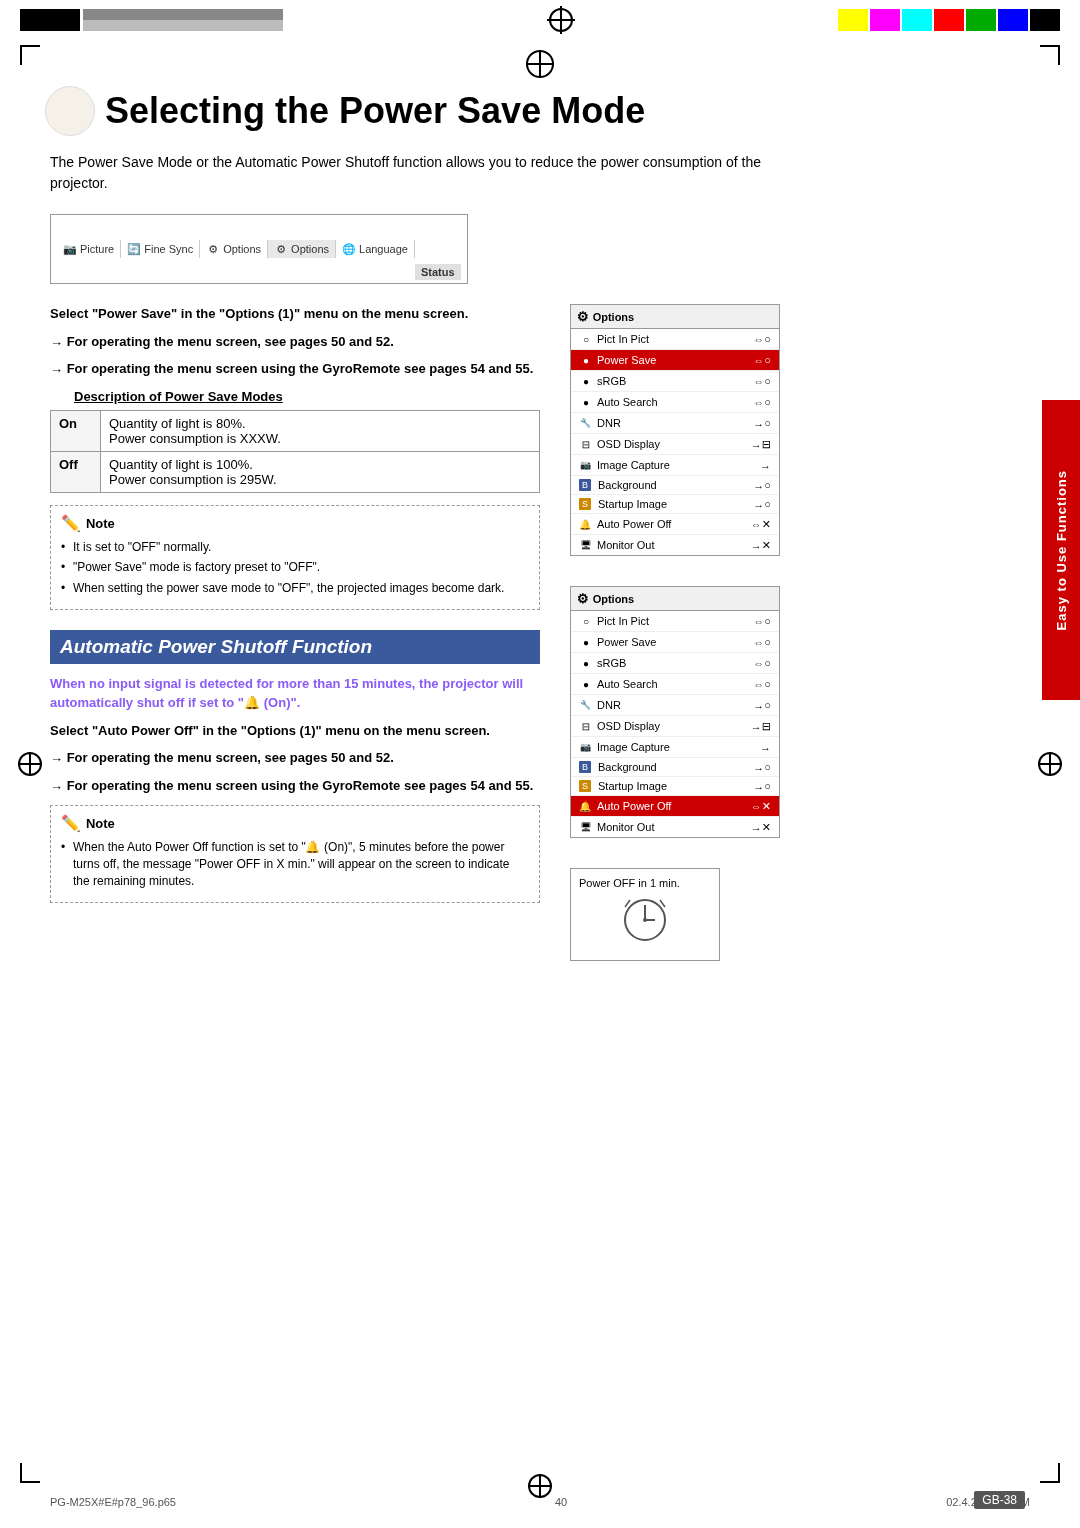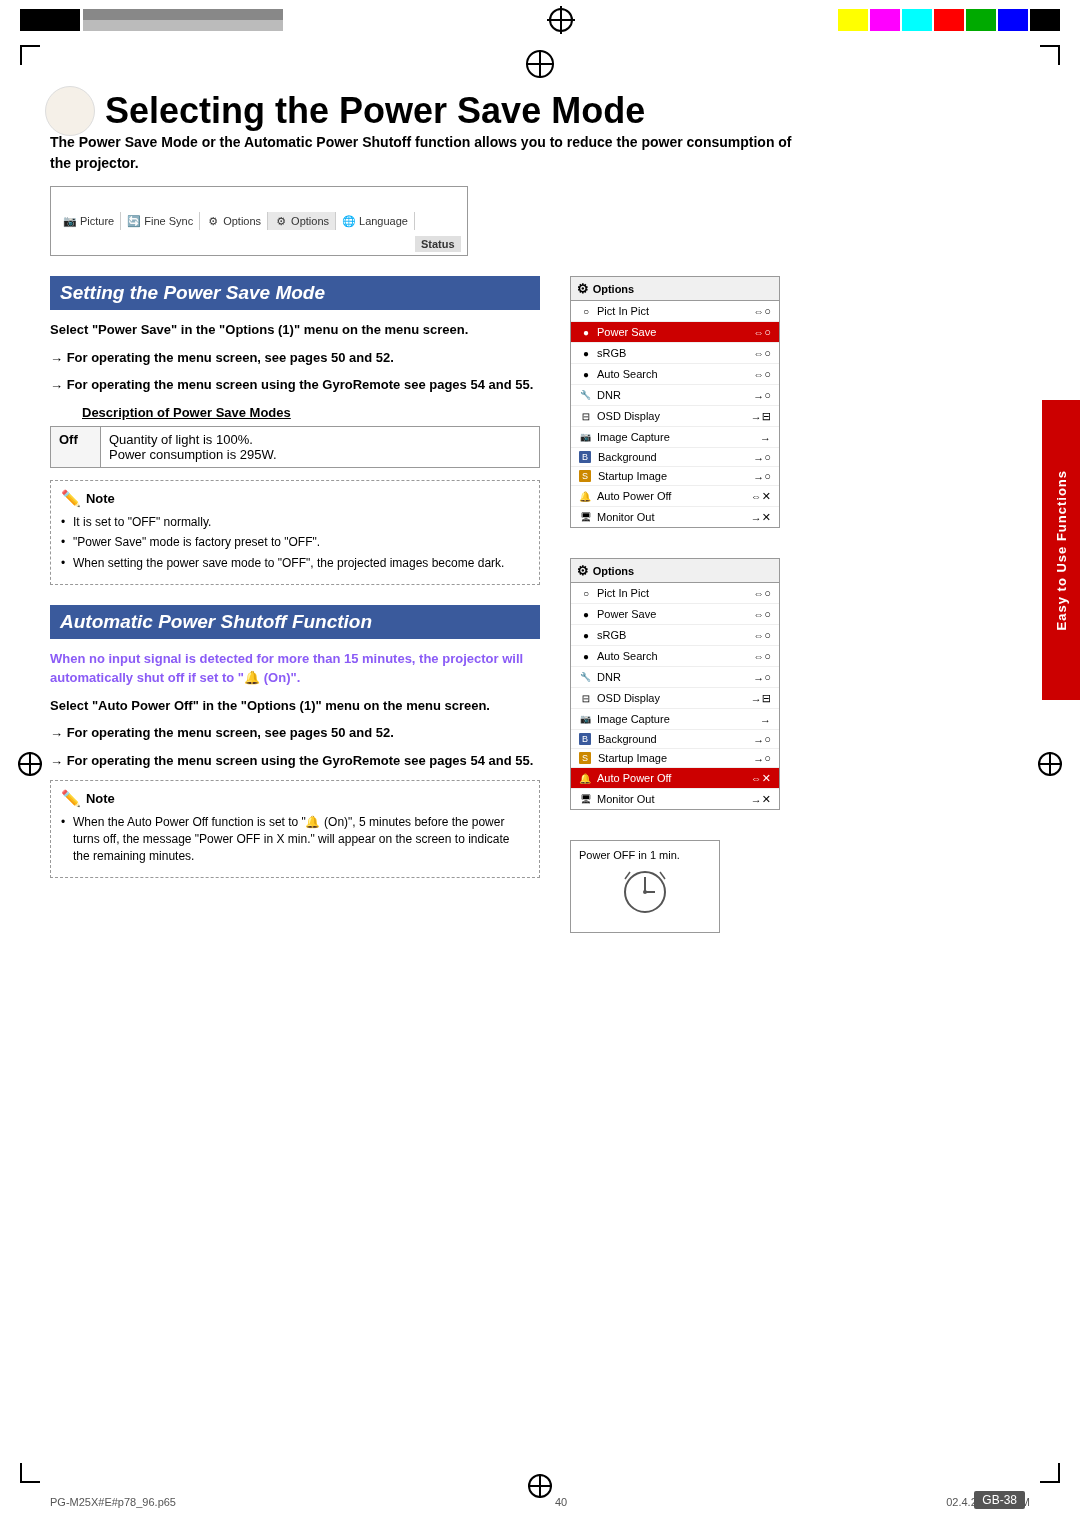--- a/index.html
+++ b/index.html
@@ -63,20 +63,21 @@
     .main-content {
       position: absolute;
       top: 60px;
       left: 50px;
       right: 50px;
       bottom: 50px;
     }
     .page-title-box {
       position: relative;
       margin-top: 30px;
+      margin-bottom: 20px;
     }
     .page-title-circle {
       position: absolute;
       left: -5px;
       top: 50%;
       transform: translateY(-50%);
       width: 50px;
       height: 50px;
       border-radius: 50%;
       background: #f5f0e8;
@@ -85,24 +86,24 @@
     .page-title-text {
       font-size: 36px;
       font-weight: bold;
       color: #000;
       padding-left: 55px;
     }
 
     
     .intro-text {
       font-size: 14px;
-      font-weight: bold;
+      font-weight: normal;
       color: #000;
       line-height: 1.5;
-      margin-bottom: 12px;
+      margin-bottom: 20px;
       max-width: 750px;
     }
 
     
     .menu-bar {
       display: flex;
       align-items: center;
       border: 1px solid #999;
       padding: 3px 6px;
       width: fit-content;
@@ -174,21 +175,21 @@
       content: '→ ';
       font-weight: bold;
     }
     .body-text.orange { color: #8b5cf6; font-weight: bold; }
 
     
     .sub-heading {
       font-size: 13px;
       font-weight: bold;
       color: #000;
-      margin: 10px 8px 6px;
+      margin: 10px 0 6px;
       text-decoration: underline;
       padding-left: 24px;
     }
 
     
     .power-table {
       width: 100%;
       border-collapse: collapse;
       margin-bottom: 12px;
       font-size: 13px;
@@ -458,32 +459,36 @@
     <div class="menu-item status">
       <span>Status</span>
     </div>
   </div>
 
   <div class="two-col">
 
     <div class="left-col">
 
       <div class="section-gap">
-        <div class="section-title-bar">
-          <span>Setting the Power Save Mode</span>
-        </div>
 
         <p class="body-text bold">Select "Power Save" in the "Options (1)" menu on the menu screen.</p>
         <p class="body-text arrow" style="font-weight:bold;">For operating the menu screen, see pages 50 and 52.</p>
         <p class="body-text arrow" style="font-weight:bold; margin-bottom:10px;">For operating the menu screen using the GyroRemote see pages 54 and 55.</p>
 
         <p class="sub-heading">Description of Power Save Modes</p>
 
         <table class="power-table">
           <tbody>
+              <tr>
+            <td class="label-cell"><span class="on-off-label">On</span></td>
+            <td>
+              <div>Quantity of light is 80%.</div>
+              <div>Power consumption is XXXW.</div>
+            </td>
+          </tr>
           <tr>
             <td class="label-cell"><span class="on-off-label">Off</span></td>
             <td>
               <div>Quantity of light is 100%.</div>
               <div>Power consumption is 295W.</div>
             </td>
           </tr>
         </tbody>
           </table>
 

